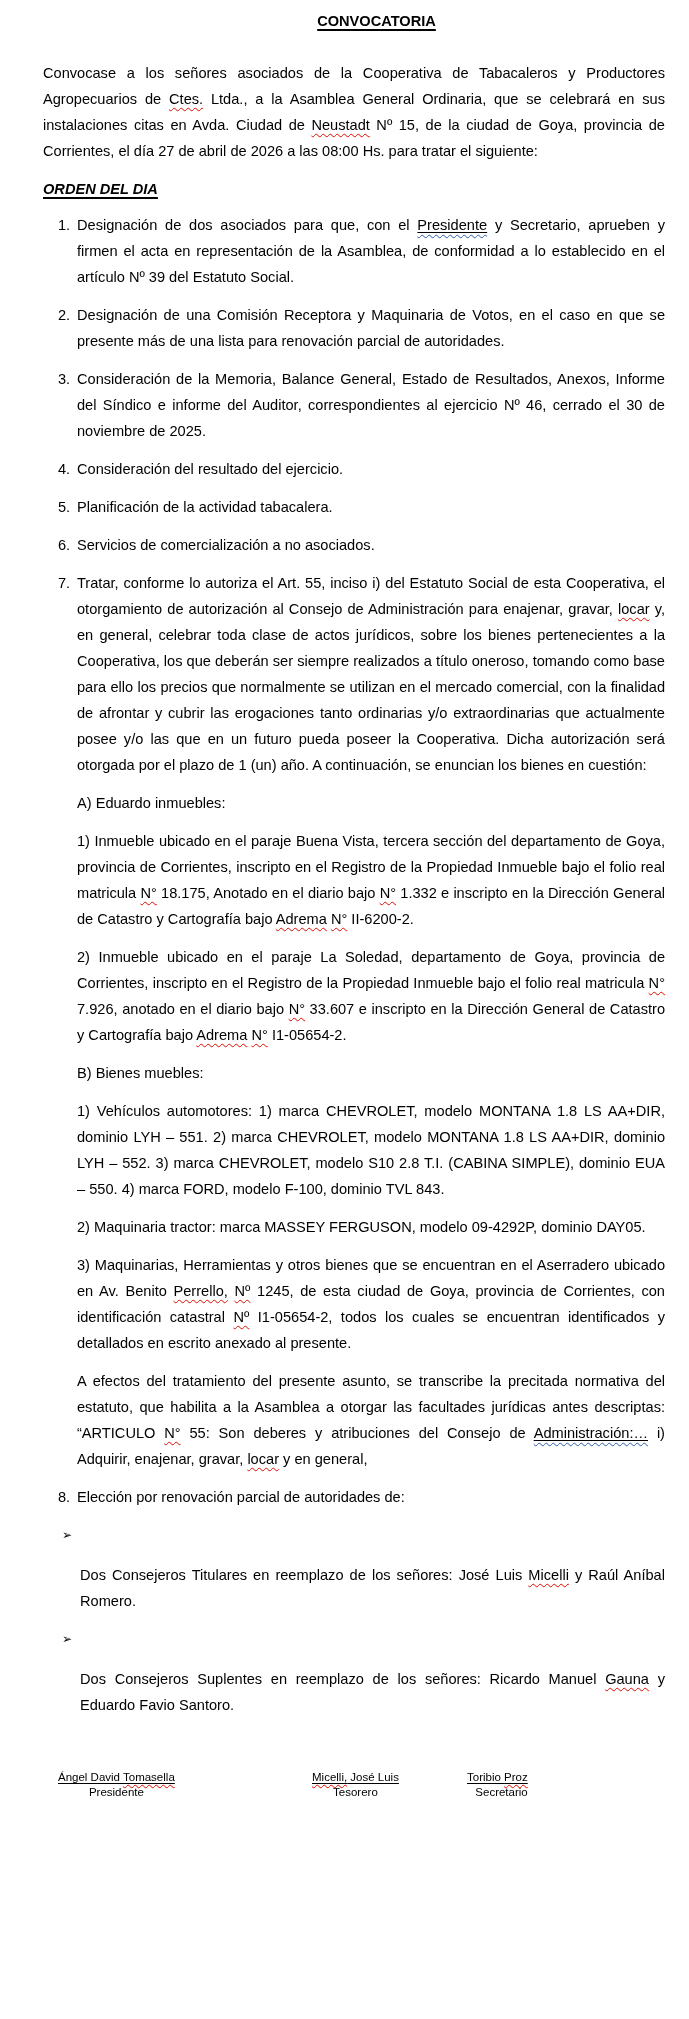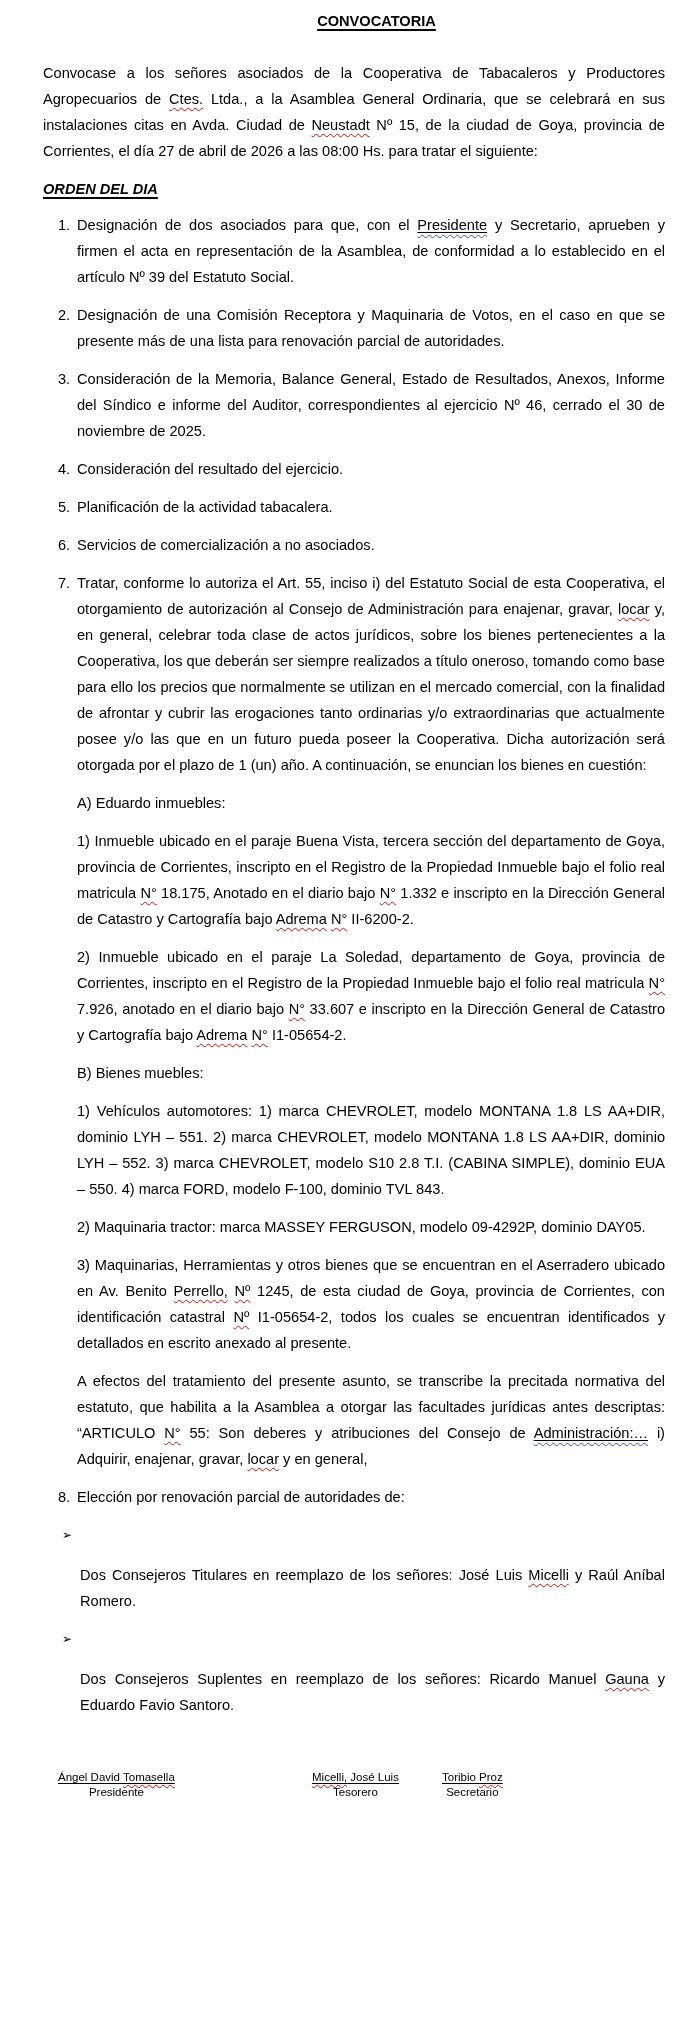--- a/index.html
+++ b/index.html
@@ -30,21 +30,21 @@
   .oli .itext{flex:1;text-align:justify;}
   .sub{margin:0 0 12px 34px;text-align:justify;}
   .bli{display:flex;margin:0 0 12px 0;}
   .bli .bglyph{flex:0 0 18px;margin-left:19px;font-size:12px;}
   .bli .btext{flex:1;text-align:justify;margin-top:40px;}
   .nota{margin:50px 0 0 0;text-align:justify;}
   .sigs{position:relative;margin-top:52px;height:34px;font-size:11.5px;line-height:15px;}
   .sig{position:absolute;top:0;text-align:center;white-space:nowrap;}
   .sig-1{left:15px;}
   .sig-2{left:227px;margin-left:42px;}
-  .sig-3{left:399px;}
+  .sig-3{left:424px;text-align:right;}
   .sig-name{text-decoration:underline;text-decoration-thickness:1px;text-underline-offset:2px;}
   .run-sp{
     text-decoration-line:underline;
     text-decoration-style:wavy;
     text-decoration-color:var(--spell);
     text-decoration-thickness:1px;
     text-underline-offset:3px;
     text-decoration-skip-ink:none;
   }
   .run-gr{

